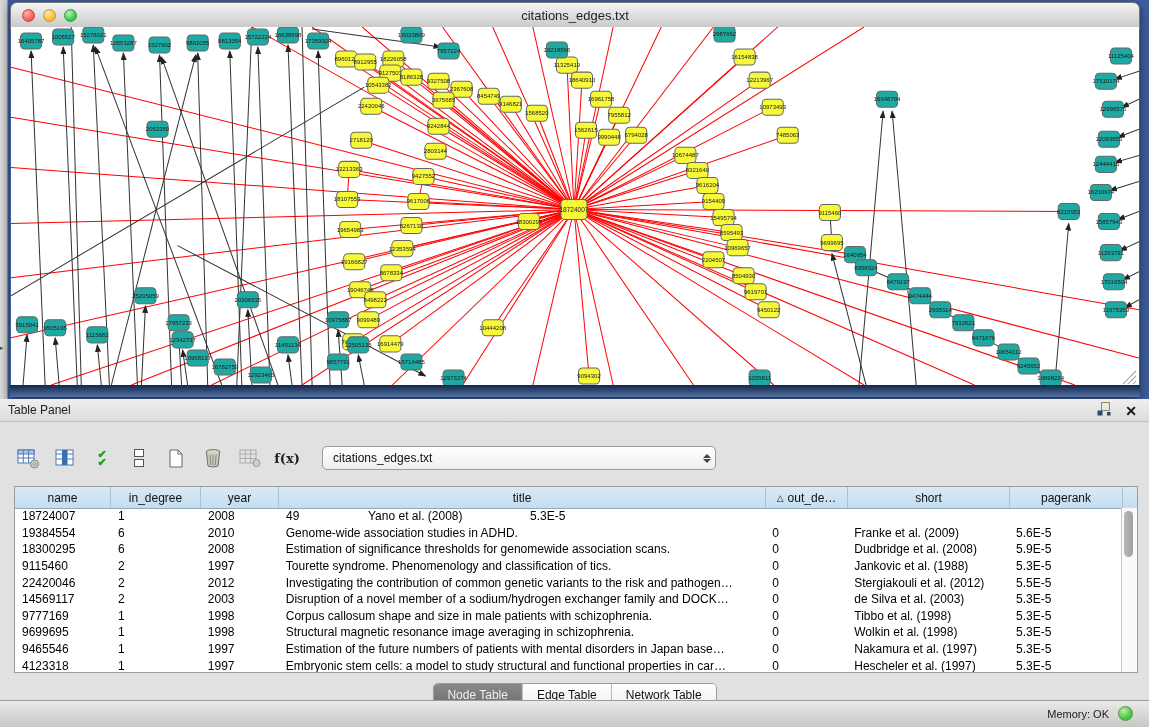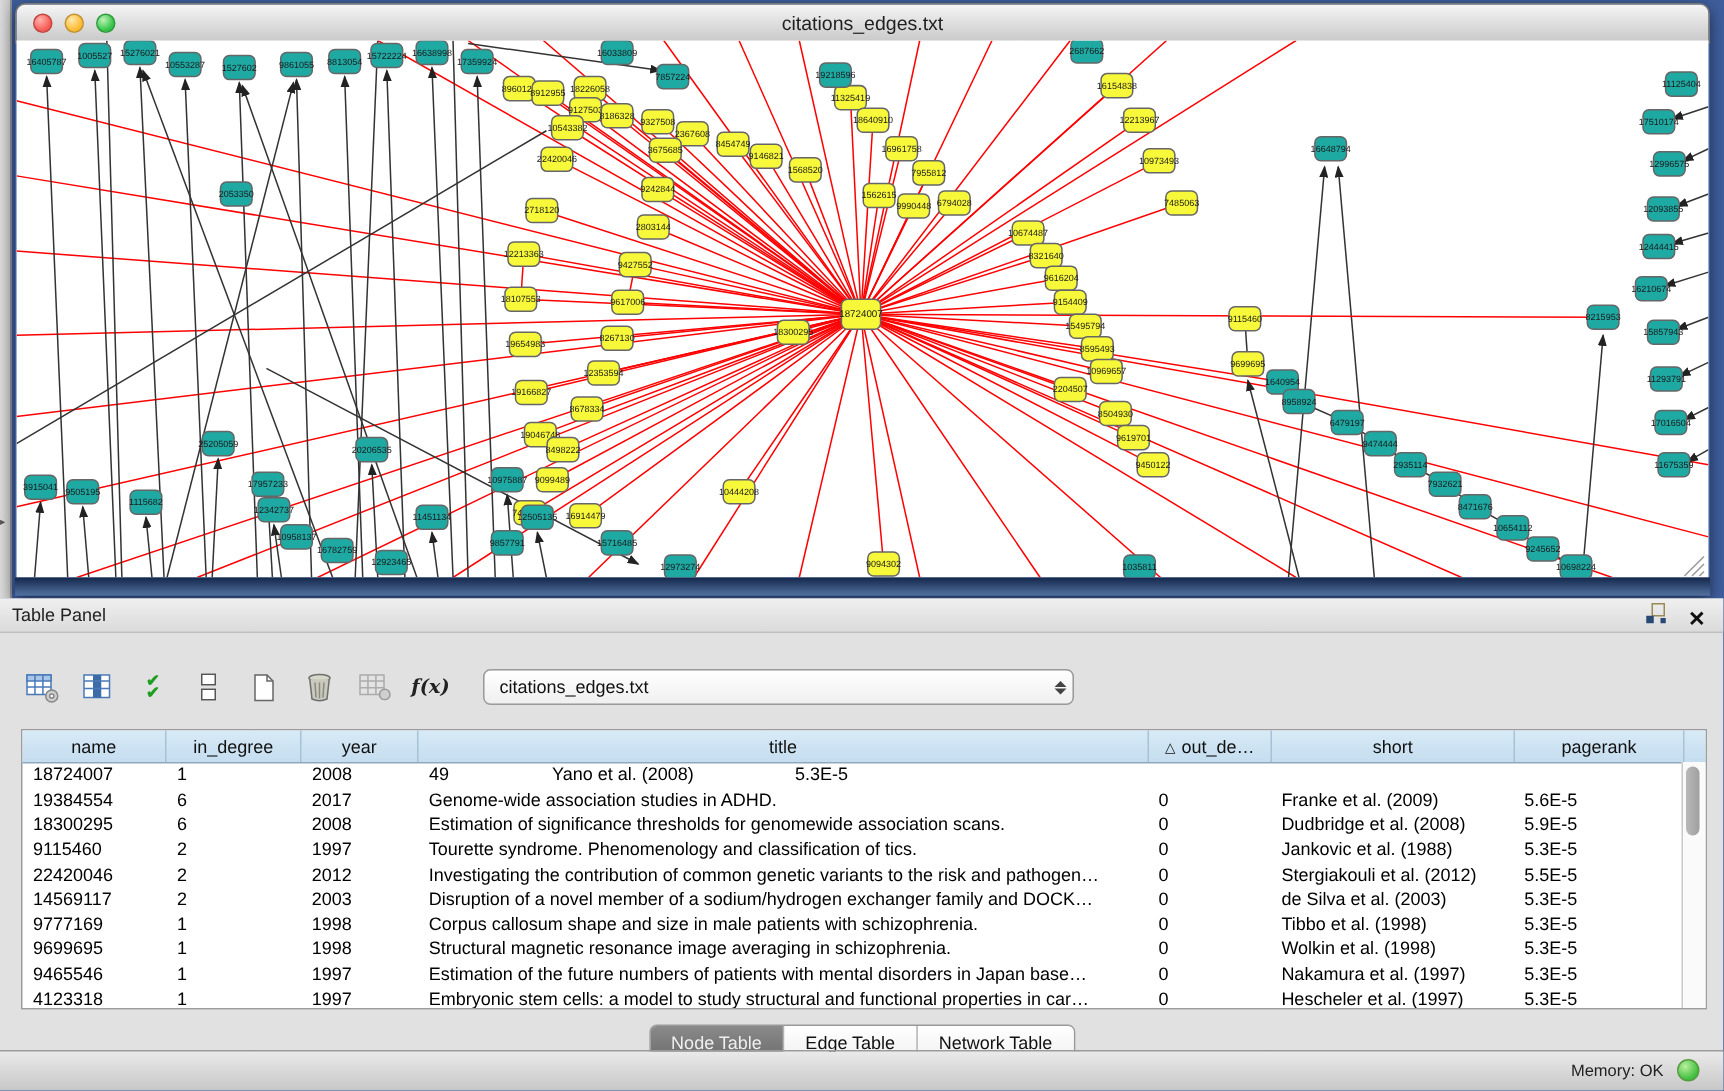--- a/index.html
+++ b/index.html
@@ -34,21 +34,21 @@
   .table-panel{position:absolute;left:0;top:399px;width:1149px;height:328px;background:#E1E1E1;}
   .panel-header{position:absolute;left:0;top:0;width:100%;height:22px;
                 background:linear-gradient(#EFEFEF,#DBDBDB);border-bottom:1px solid #BFBFBF;
                 display:flex;align-items:center;}
   .panel-title{font-size:12px;color:#222;margin-left:8px;}
   .panel-header-icons{position:absolute;right:12px;top:3px;display:flex;align-items:center;gap:14px;}
   .close-x{font-size:14px;font-weight:bold;color:#111;line-height:14px;cursor:default;}
 
   .toolbar{position:absolute;left:16px;top:44px;height:30px;display:flex;align-items:center;gap:13px;}
   .tb-icon{width:24px;height:24px;display:flex;align-items:center;justify-content:center;}
-  .fx{font-family:"DejaVu Serif",serif;font-style:italic;font-weight:bold;font-size:13px;color:#222;}
+  .fx{font-family:"DejaVu Serif",serif;font-weight:bold;font-size:13px;color:#222;}
   .checks{display:flex;flex-direction:column;line-height:8px;font-size:11px;color:#1E9E1E;font-weight:bold;}
   .rowsicon{display:flex;flex-direction:column;gap:2px;}
   .rowsicon span{width:8px;height:6px;border:1px solid #555;background:#fff;display:block;}
 
   .combo{margin-left:10px;width:392px;height:22px;border:1px solid #9B9B9B;border-radius:5px;
          background:linear-gradient(#FFFFFF,#EFEFEF);display:flex;align-items:center;position:relative;}
   .combo-text{font-size:12px;color:#111;margin-left:10px;flex:1;}
   .stepper{width:16px;height:100%;display:flex;flex-direction:column;align-items:center;justify-content:center;gap:1px;}
   .stepper i{display:block;width:0;height:0;border-left:4px solid transparent;border-right:4px solid transparent;}
   .stepper .up{border-bottom:4px solid #444;}
@@ -814,21 +814,21 @@
           <div class="tcell" style="width: 96px;">18724007</div>
           <div class="tcell" style="width: 90px;">1</div>
           <div class="tcell" style="width: 78px;">2008</div>
           <div class="tcell" style="width: 82px;">49</div>
           <div class="tcell" style="width: 162px;">Yano et al. (2008)</div>
           <div class="tcell" style="width: 113px;">5.3E-5</div>
         </div>
         <div class="trow">
           <div class="tcell" style="width: 96px;">19384554</div>
           <div class="tcell" style="width: 90px;">6</div>
-          <div class="tcell" style="width: 78px;">2017</div>
+          <div class="tcell" style="width: 78px;">2010</div>
           <div class="tcell" style="width: 487px;">Genome-wide association studies in ADHD.</div>
           <div class="tcell" style="width: 82px;">0</div>
           <div class="tcell" style="width: 162px;">Franke et al. (2009)</div>
           <div class="tcell" style="width: 113px;">5.6E-5</div>
         </div>
         <div class="trow">
           <div class="tcell" style="width: 96px;">18300295</div>
           <div class="tcell" style="width: 90px;">6</div>
           <div class="tcell" style="width: 78px;">2008</div>
           <div class="tcell" style="width: 487px;">Estimation of significance thresholds for genomewide association scans.</div>

